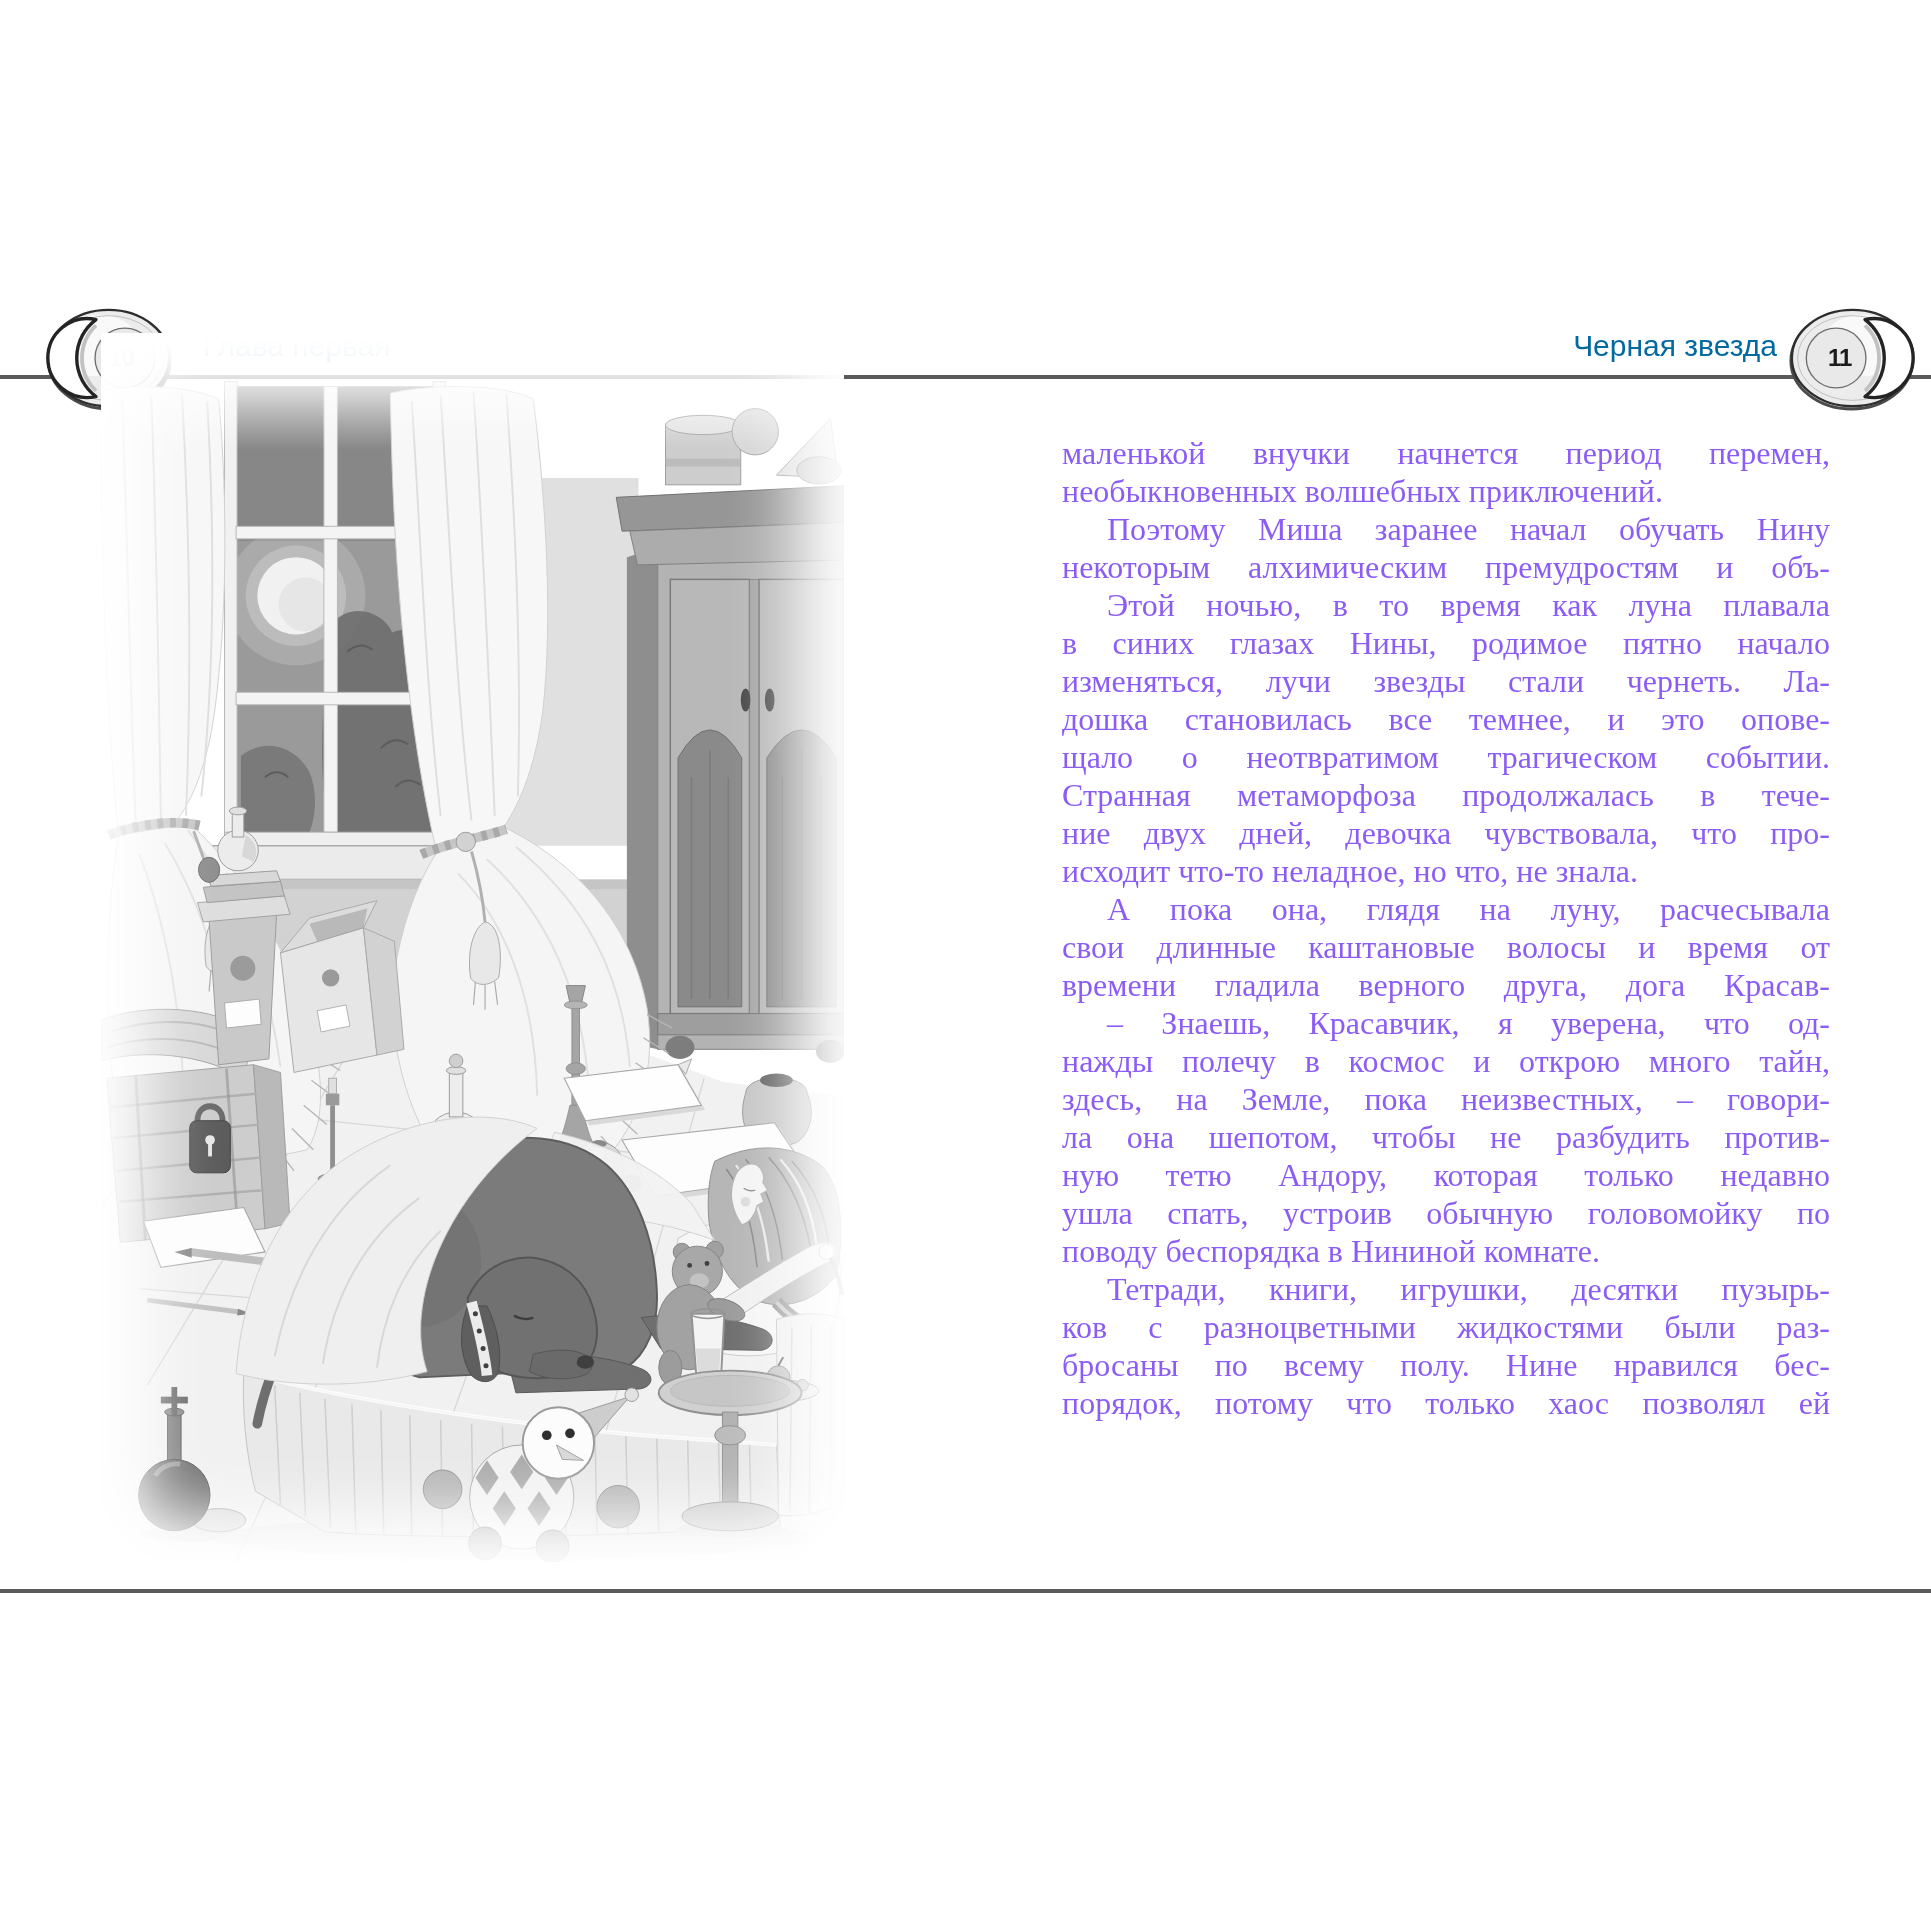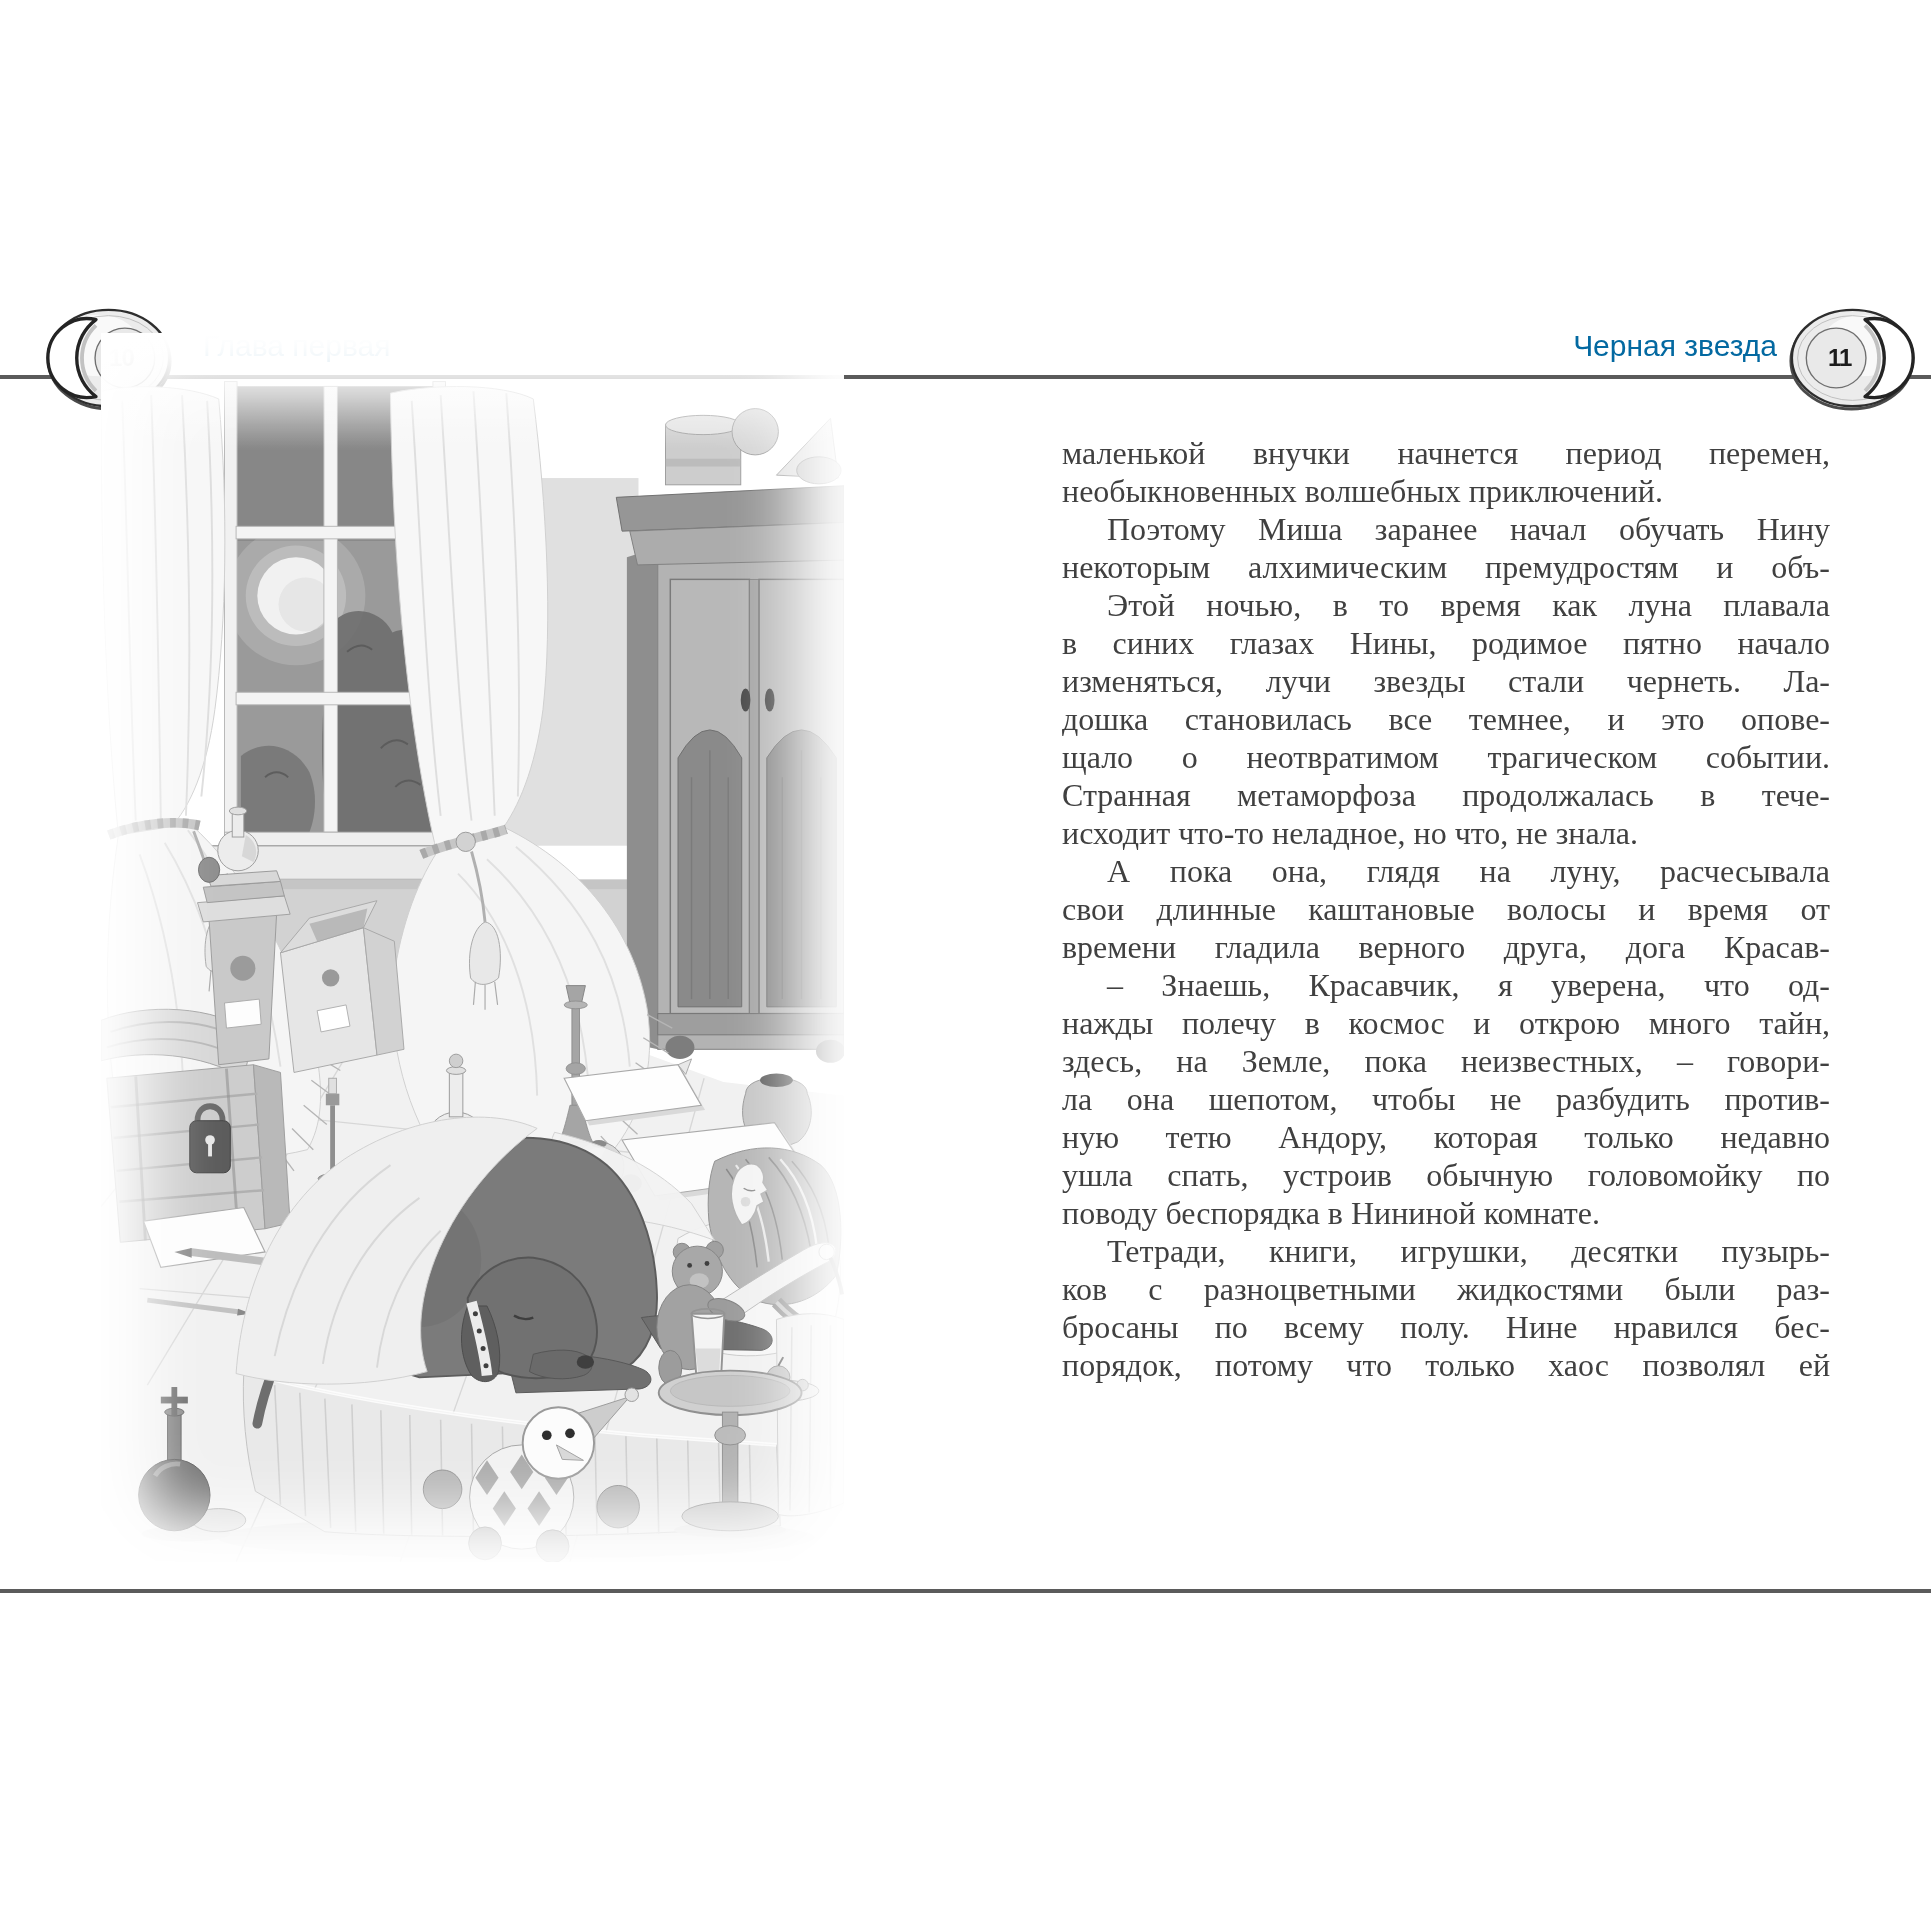--- a/index.html
+++ b/index.html
@@ -21,21 +21,21 @@
   #badge-right .num{left:40%;}
 
   .running-title{position:absolute;top:328px;font-size:30px;color:#0369a1;
       line-height:35px;letter-spacing:0px;}
   #title-left{left:203px;}
   #title-right{right:154px;text-align:right;}
 
   
   #text-col{position:absolute;left:1062px;top:434px;width:768px;
       font-family:"Liberation Serif",serif;font-size:32px;line-height:38px;
-      color:#404040;}
+      color:#8b5cf6;}
   #text-col .line{text-align:justify;text-align-last:justify;white-space:normal;}
   #text-col .line.last{text-align-last:left;}
   #text-col .line.indent{text-indent:45px;}
 
   
   #illus{position:absolute;left:101px;top:333px;width:743px;height:1229px;}
   #illus .fade{position:absolute;left:0;top:0;right:0;bottom:0;
       box-shadow:inset 0 0 68px 46px #ffffff;pointer-events:none;}
   #illus .fade-top{position:absolute;left:0;top:0;right:0;height:116px;
       background:linear-gradient(#ffffff, rgba(255,255,255,0));pointer-events:none;}
@@ -473,20 +473,21 @@
     <div class="line">маленькой внучки начнется период перемен,</div>
     <div class="line last">необыкновенных волшебных приключений.</div>
     <div class="line indent">Поэтому Миша заранее начал обучать Нину</div>
     <div class="line">некоторым алхимическим премудростям и объ-</div>
     <div class="line indent">Этой ночью, в то время как луна плавала</div>
     <div class="line">в синих глазах Нины, родимое пятно начало</div>
     <div class="line">изменяться, лучи звезды стали чернеть. Ла-</div>
     <div class="line">дошка становилась все темнее, и это опове-</div>
     <div class="line">щало о неотвратимом трагическом событии.</div>
     <div class="line">Странная метаморфоза продолжалась в тече-</div>
+    <div class="line">ние двух дней, девочка чувствовала, что про-</div>
     <div class="line last">исходит что-то неладное, но что, не знала.</div>
     <div class="line indent">А пока она, глядя на луну, расчесывала</div>
     <div class="line">свои длинные каштановые волосы и время от</div>
     <div class="line">времени гладила верного друга, дога Красав-</div>
     <div class="line indent">– Знаешь, Красавчик, я уверена, что од-</div>
     <div class="line">нажды полечу в космос и открою много тайн,</div>
     <div class="line">здесь, на Земле, пока неизвестных, – говори-</div>
     <div class="line">ла она шепотом, чтобы не разбудить против-</div>
     <div class="line">ную тетю Андору, которая только недавно</div>
     <div class="line">ушла спать, устроив обычную головомойку по</div>

